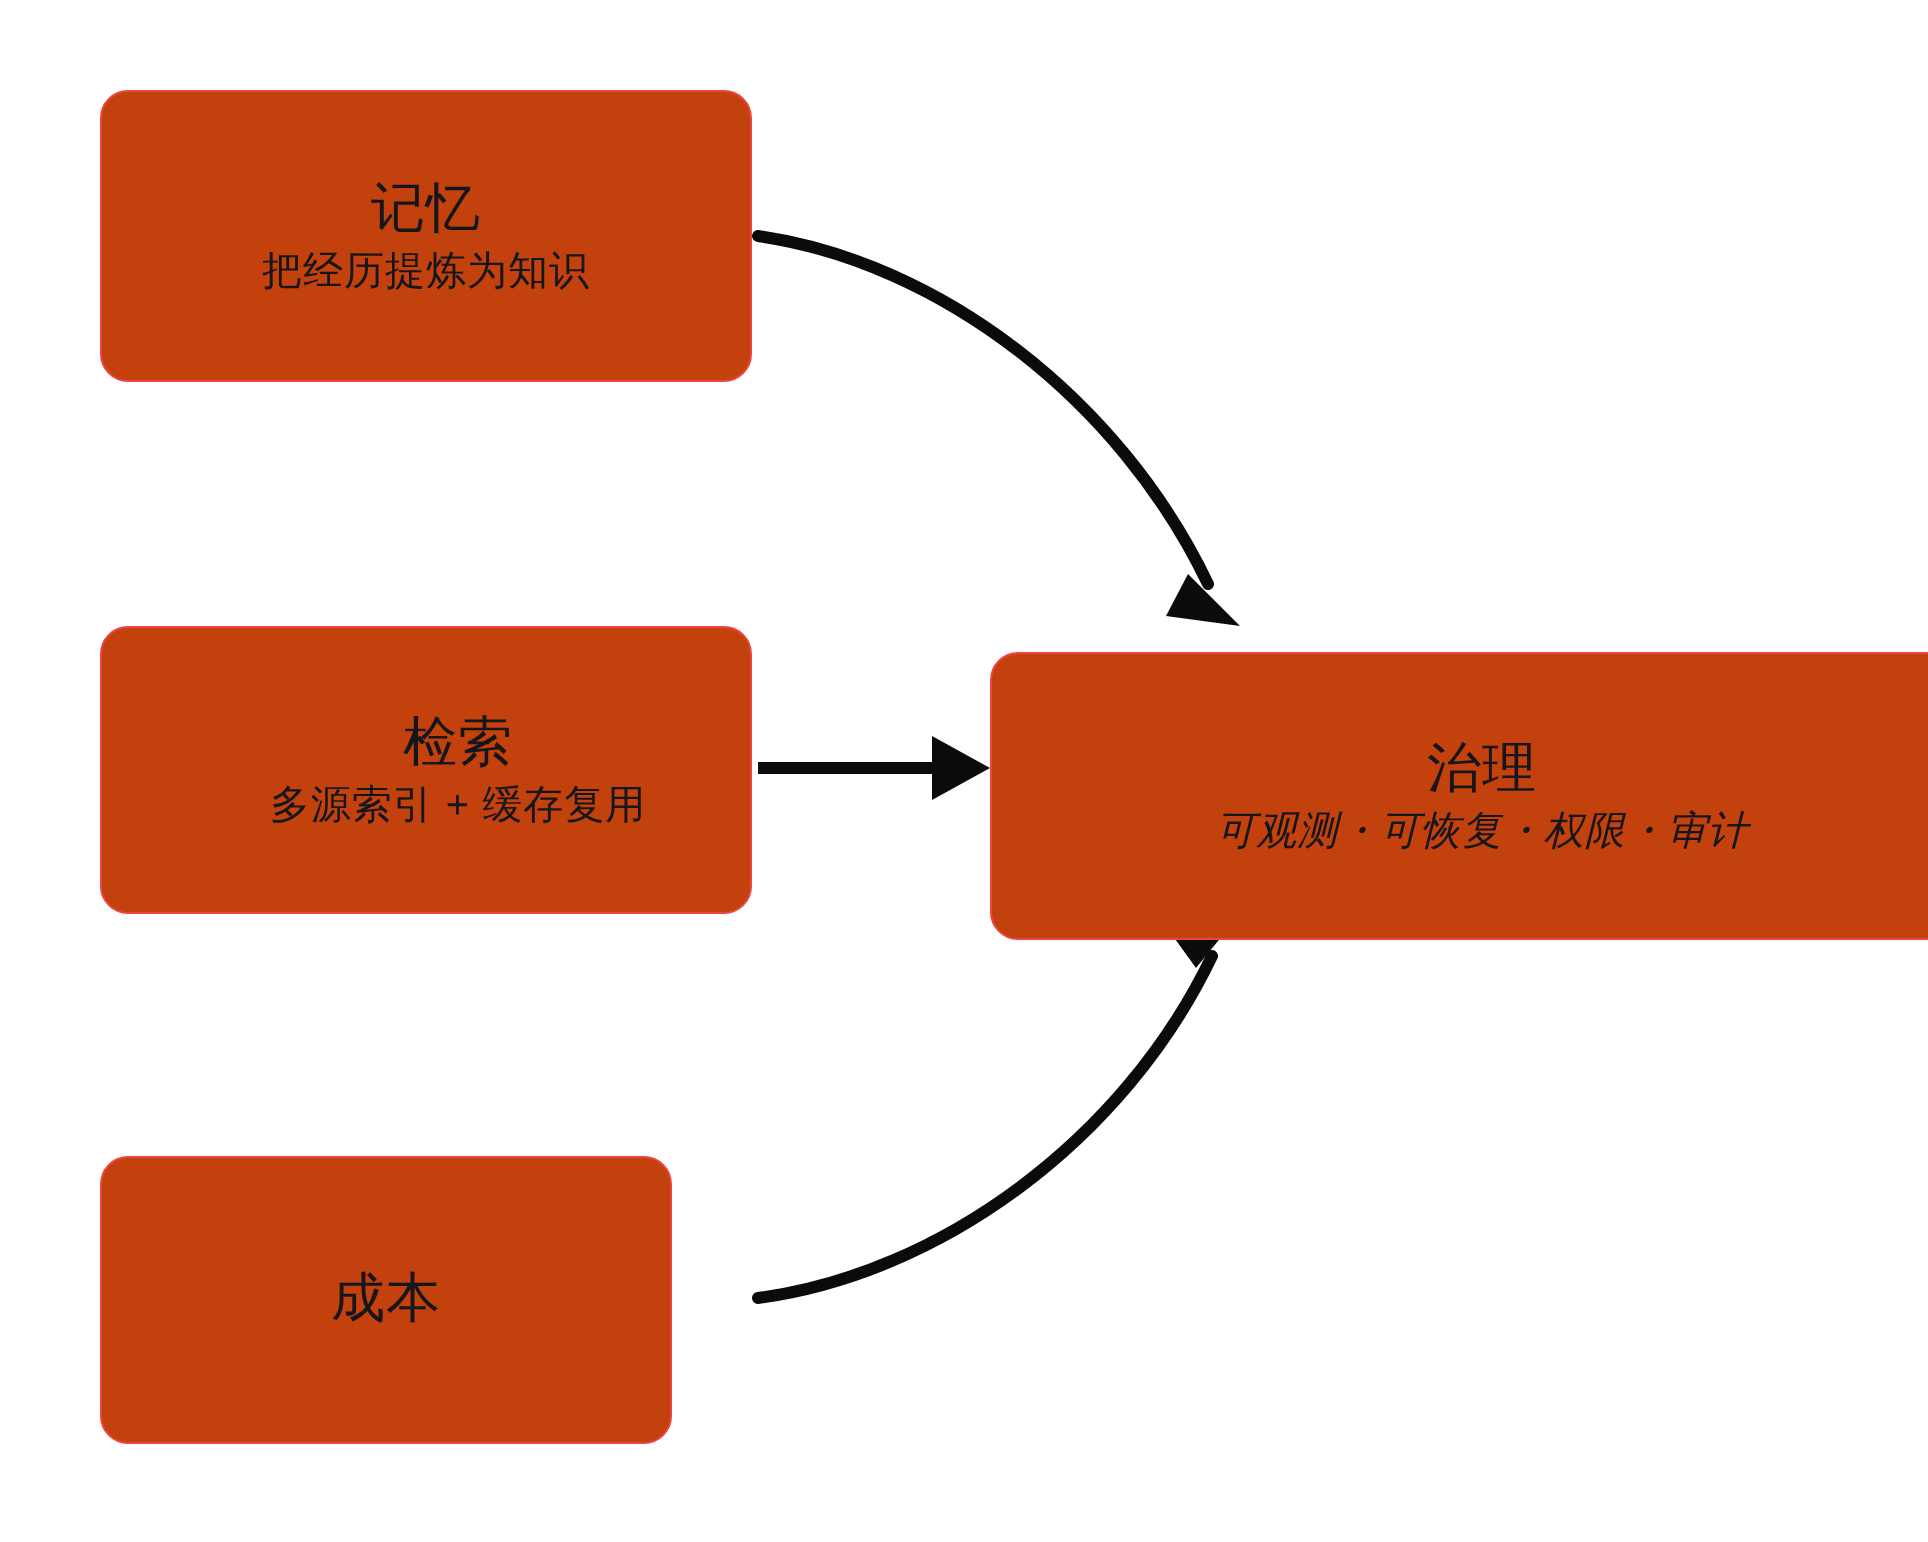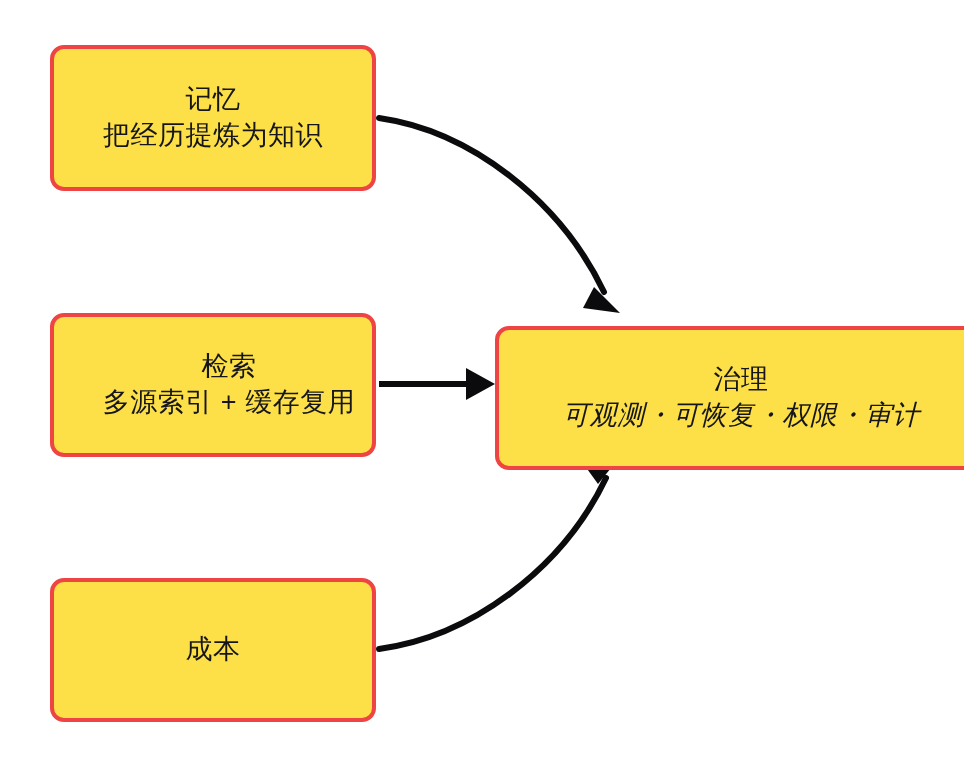--- a/index.html
+++ b/index.html
@@ -17,45 +17,45 @@
   #diagram-canvas {
     position: absolute;
     left: 0;
     top: 0;
     width: 964px;
     height: 771px;
   }
   .node-box {
     position: absolute;
     box-sizing: border-box;
-    background: #fde047;
-    border: 4px solid #ef4444;
+    background: #c2410c;
+    border: 1px solid #ef4444;
     border-radius: 14px;
     display: flex;
     flex-direction: column;
     justify-content: center;
     text-align: center;
     color: #16161a;
     z-index: 2;
   }
   .node-title {
     font-size: 27px;
     line-height: 1.32;
     letter-spacing: 0.5px;
     white-space: nowrap;
   }
   .node-subtitle {
-    font-size: 27px;
+    font-size: 20px;
     line-height: 1.32;
     letter-spacing: 0.5px;
     padding: 0 14px;
   }
   #box-memory   { left: 50px;  top: 45px;  width: 326px; height: 146px; }
   #box-retrieve { left: 50px;  top: 313px; width: 326px; height: 144px; padding-left: 32px; }
-  #box-cost     { left: 50px;  top: 578px; width: 326px; height: 144px; }
+  #box-cost     { left: 50px;  top: 578px; width: 286px; height: 144px; }
   #box-govern   { left: 495px; top: 326px; width: 492px; height: 144px; }
   #box-govern .node-subtitle { white-space: nowrap; font-style: italic; }
   .edge-layer {
     position: absolute;
     left: 0;
     top: 0;
     width: 964px;
     height: 771px;
     z-index: 1;
   }

